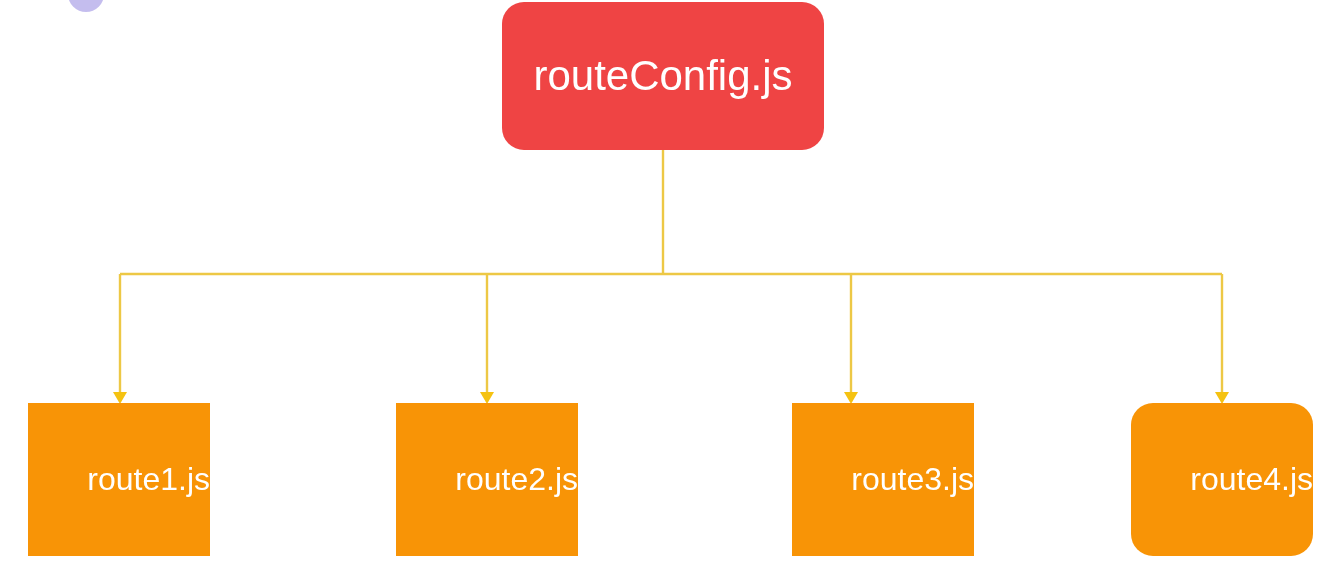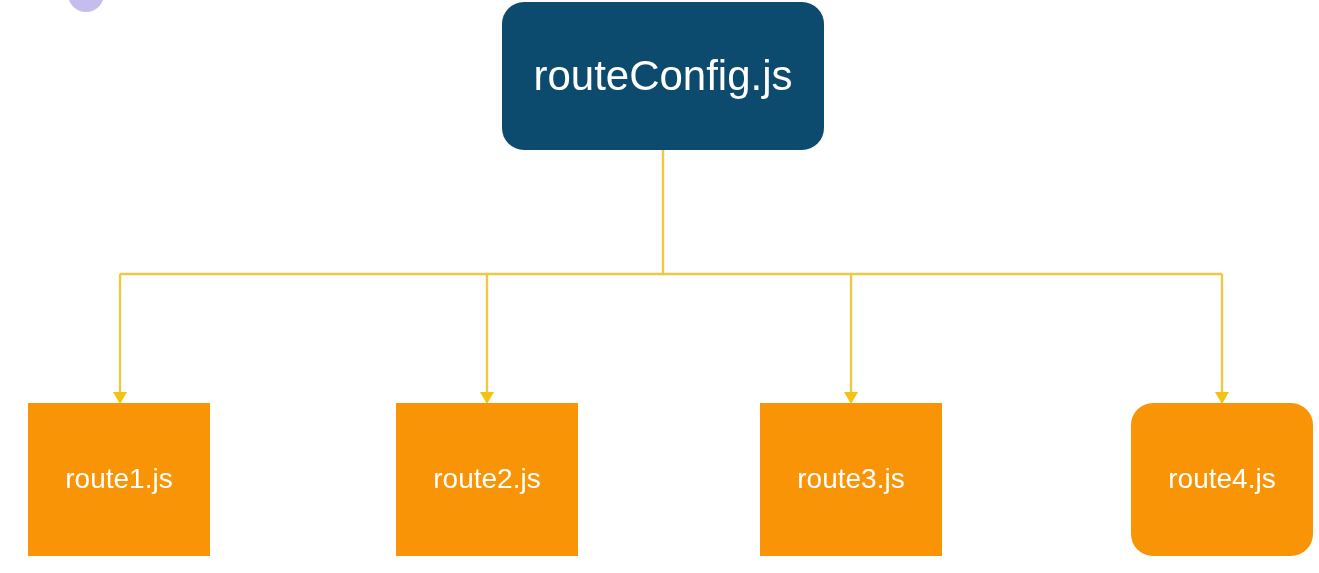--- a/index.html
+++ b/index.html
@@ -36,36 +36,37 @@
     text-align: center;
     line-height: 1.1;
     white-space: nowrap;
     user-select: none;
   }
   .node-root {
     left: 502px;
     top: 2px;
     width: 322px;
     height: 148px;
-    background: #0c4a6e;
+    background: #ef4444;
     border-radius: 22px;
     font-size: 42px;
     font-weight: 400;
   }
   .node-leaf {
     width: 182px;
     height: 153px;
     background: #f89406;
     border-radius: 0;
-    font-size: 28px;
+    font-size: 32px;
     font-weight: 400;
+    justify-content: flex-end;
   }
   .node-leaf.leaf-1 { left: 28px;   top: 403px; }
   .node-leaf.leaf-2 { left: 396px;  top: 403px; }
-  .node-leaf.leaf-3 { left: 760px;  top: 403px; }
+  .node-leaf.leaf-3 { left: 792px;  top: 403px; }
   .node-leaf.leaf-4 { left: 1131px; top: 403px; border-radius: 22px; }
 
   .node-label {
     display: block;
   }
 
   .corner-dot {
     position: absolute;
     left: 68px;
     top: -24px;

